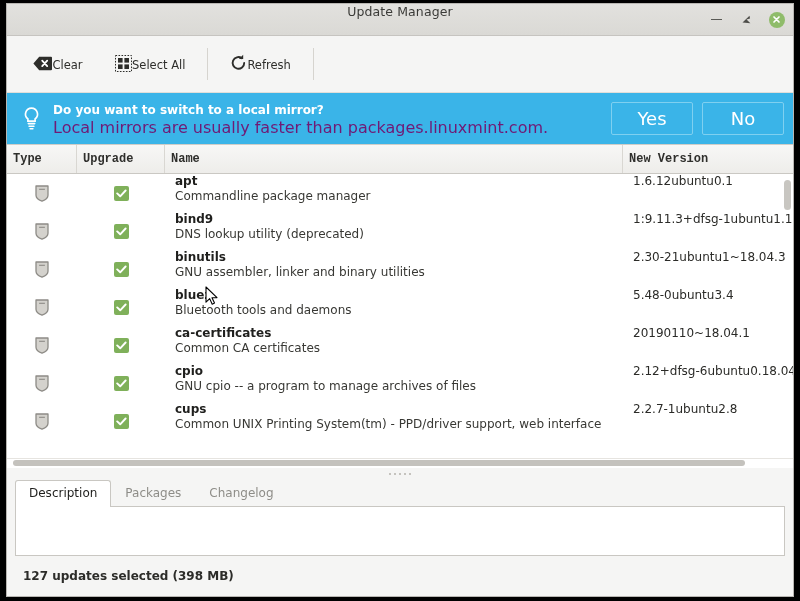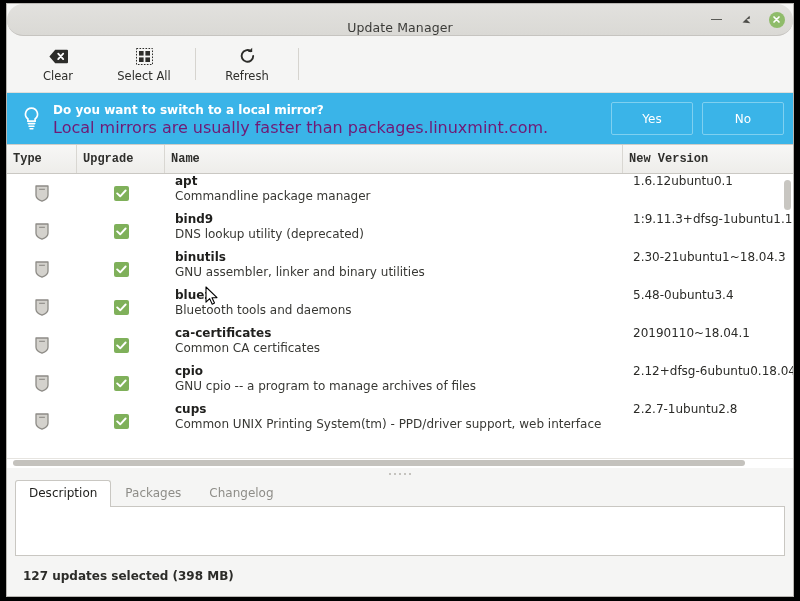--- a/index.html
+++ b/index.html
@@ -30,23 +30,22 @@
   }
 
   
   .titlebar {
     height: 31px;
     flex: 0 0 31px;
     background: linear-gradient(#e2e1de, #dad9d5);
     border-bottom: 1px solid #c6c4c0;
     position: relative;
     display: flex;
-    align-items: flex-end;
-    justify-content: center;
-    border-radius: 16px;
+    align-items: flex-start;
+    justify-content: center;
   }
   .title-text {
     font-size: 12.5px;
     color: #3b3b38;
     font-weight: 500;
     letter-spacing: .1px;
   }
   .win-controls {
     position: absolute;
     right: 8px;
@@ -105,21 +104,21 @@
     flex: 0 0 56px;
     height: 56px;
     display: flex;
     align-items: center;
     padding-left: 8px;
     background: #f5f5f4;
     border-bottom: 1px solid #e0dfda;
   }
   .tb-btn {
     display: flex;
-    flex-direction: column;
+    flex-direction: row;
     align-items: center;
     justify-content: center;
     min-width: 58px;
     padding: 2px 14px 1px 14px;
     border-radius: 3px;
     cursor: default;
   }
   .tb-icon {
     height: 20px;
     display: flex;
@@ -175,21 +174,21 @@
     line-height: 15px;
   }
   .info-actions { display: flex; gap: 9px; flex: 0 0 auto; }
   .info-btn {
     width: 82px;
     height: 33px;
     border: 1px solid #7fd0f0;
     border-radius: 2px;
     background: transparent;
     color: #ffffff;
-    font-size: 12px;
+    font-size: 18px;
     font-family: "DejaVu Sans", "Liberation Sans", sans-serif;
     display: flex;
     align-items: center;
     justify-content: center;
     cursor: default;
   }
 
   
   .listpane {
     flex: 1 1 auto;

